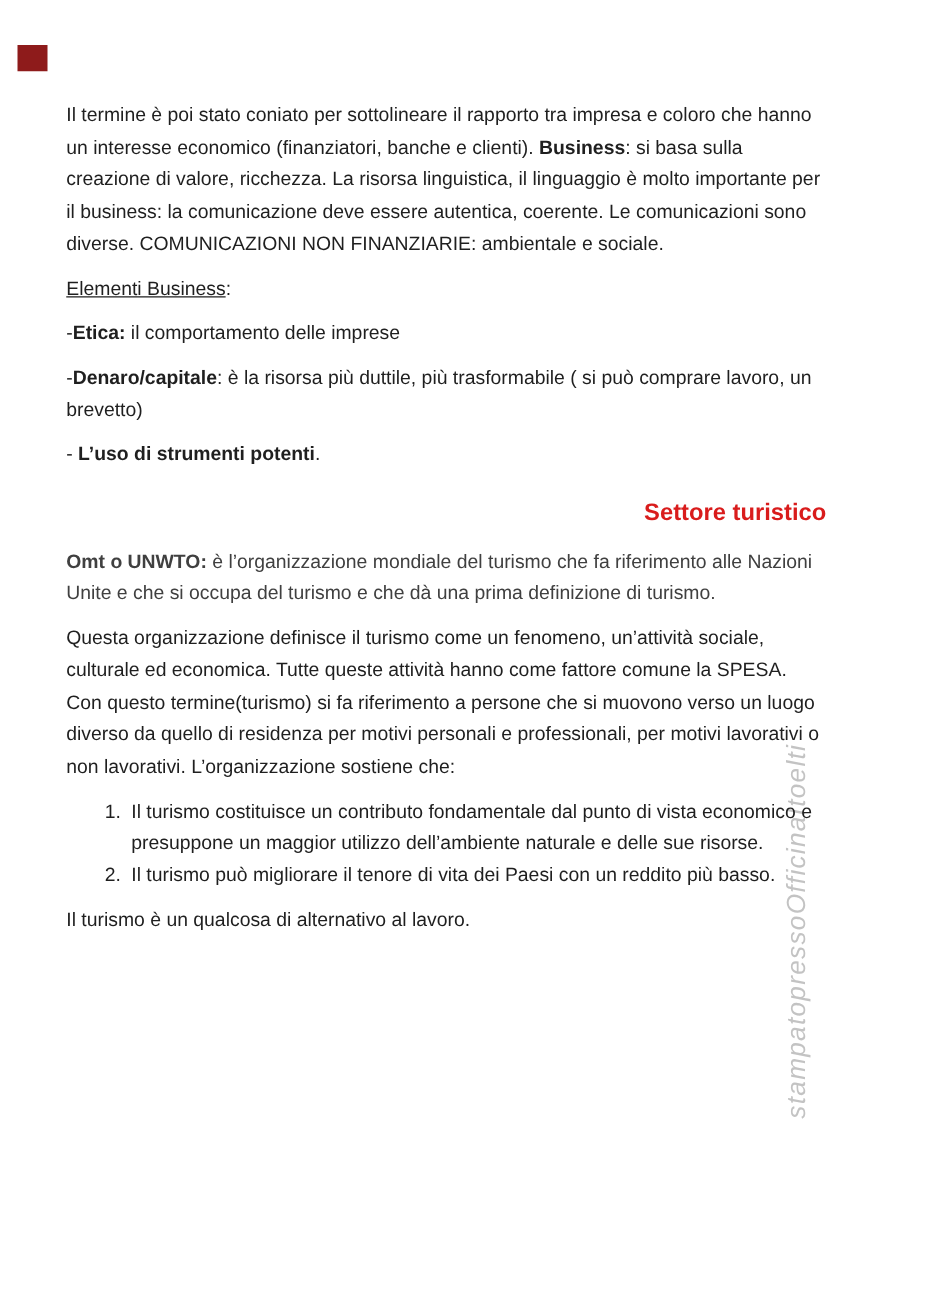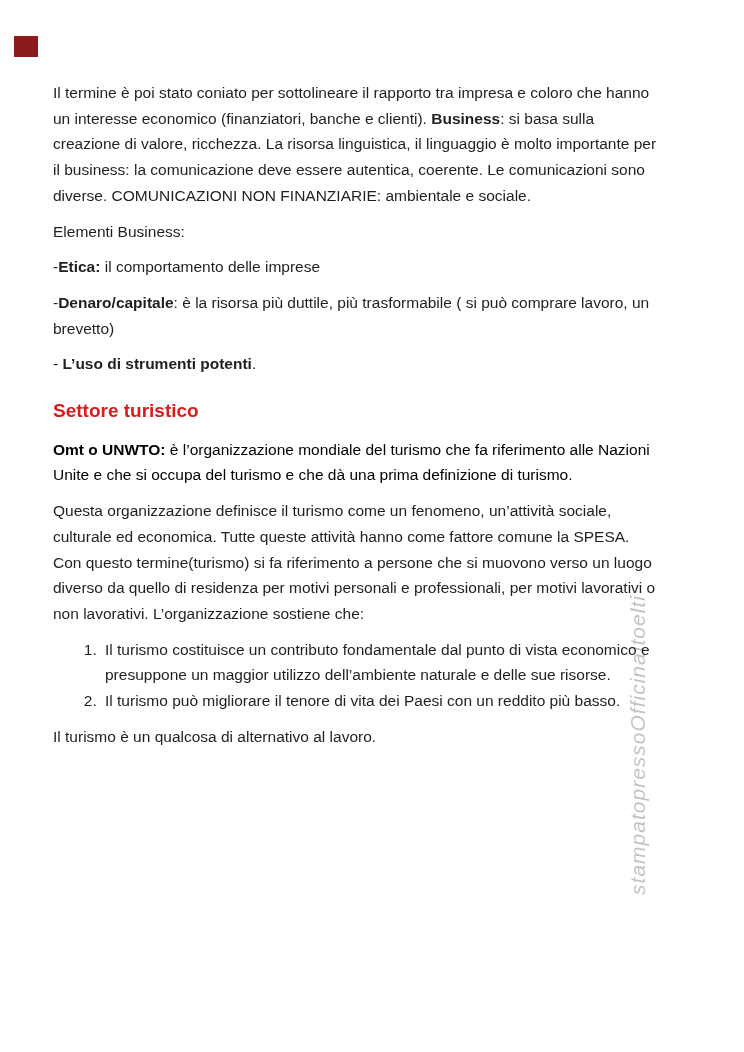--- a/index.html
+++ b/index.html
@@ -15,25 +15,25 @@
     position:absolute;left:14px;top:36px;width:24px;height:21px;
     background:#8e1b1b;
   }
   .content{
     position:absolute;left:53px;top:80px;width:608px;
     font-size:15.5px;line-height:1.66;
   }
   .content p{margin:10px 0;}
   p.first{margin-top:0;}
   b,strong,.bold{font-weight:700;}
-  .underline{text-align:right;}
-  .red{color:#000000;}
+  .underline{text-decoration:underline;text-align:right;}
+  .red{color:#404040;}
   h1.section-heading{
     margin:18px 0 10px 0;
-    font-size:19px;font-weight:700;color:#d91c1c;text-align:left;
+    font-size:19px;font-weight:700;color:#d91c1c;text-align:right;
   }
   ol.doc-list{margin:10px 0;padding-left:48px;}
   ol.doc-list li{padding-left:4px;margin:0;}
   .watermark{
     position:absolute;left:432px;top:733px;width:412px;
     transform:rotate(-90deg);transform-origin:center;
     font-style:italic;font-size:21px;letter-spacing:1px;
     color:rgba(158,158,158,0.62);
     text-align:center;white-space:nowrap;
     pointer-events:none;user-select:none;

